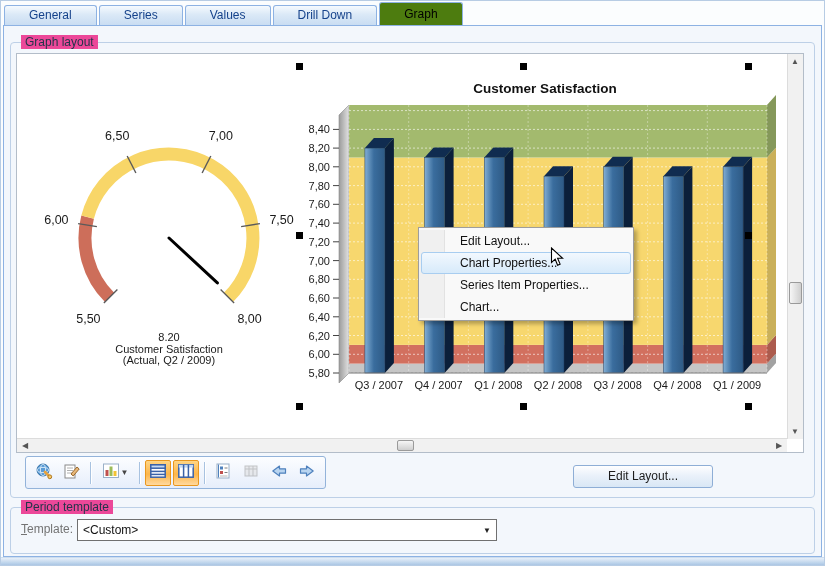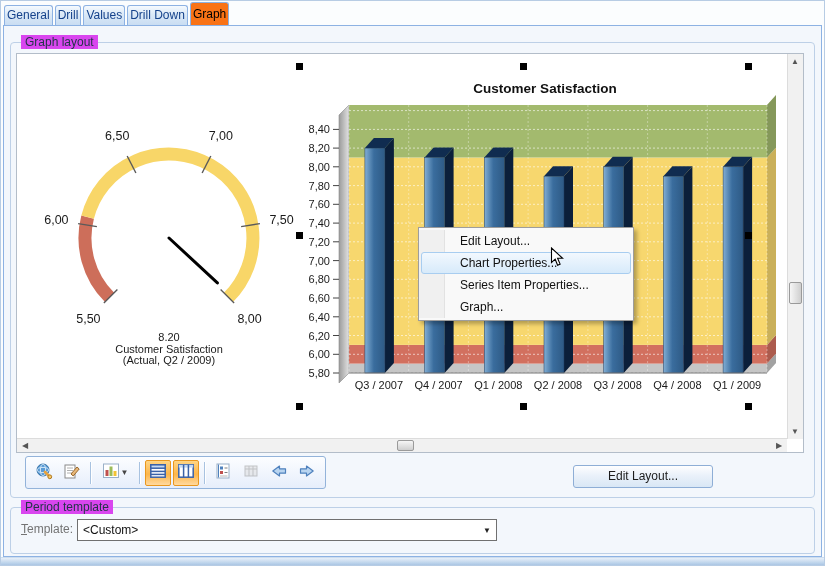--- a/index.html
+++ b/index.html
@@ -2,36 +2,36 @@
 <html><head>
 <meta charset="utf-8">
 <style>
   * { box-sizing: border-box; }
   html,body { margin:0; padding:0; background:#fff; font-family:"Liberation Sans",sans-serif; }
   .dialog { position:relative; width:825px; height:566px; background:#fbfdfe; overflow:hidden;
             border:1px solid #b7cce4; }
 
   
   .tabs { position:absolute; left:3px; top:2px; display:flex; align-items:flex-end; height:22px; z-index:5; }
-  .tab { height:20px; line-height:19px; padding:0 2px; margin-right:2px; font-size:12px; color:#15428b;
+  .tab { height:20px; line-height:19px; padding:0 24px; margin-right:2px; font-size:12px; color:#15428b;
          background:linear-gradient(#f5fafe,#dbe9f7 45%,#c9ddf2); border:1px solid #8db2e3;
          border-bottom:none; border-radius:3px 3px 0 0; cursor:default; white-space:nowrap; }
-  .tab.active { height:23px; line-height:22px; background:#f97316; color:#000; z-index:6; }
+  .tab.active { height:23px; line-height:22px; background:#4d7c0f; color:#000; z-index:6; }
 
   
   .page { position:absolute; left:2px; top:24px; width:819px; height:532px; background:#f3f7fc;
           border:1px solid #8db2e3; z-index:1; }
   .bottom-strip { position:absolute; left:0; top:556px; width:825px; height:10px;
           background:linear-gradient(#e8f0f9,#b9d1ea 60%,#9bb9dc); border-top:1px solid #cdddef; z-index:2;}
 
   
   .groupbox { position:absolute; border:1px solid #bdd0e7; border-radius:4px; }
   .gb1 { left:6px; top:16px; width:805px; height:456px; }
   .gb2 { left:6px; top:481px; width:805px; height:47px; }
-  .gb-label { position:absolute; top:-8px; left:10px; background:#d946ef; padding:0 4px;
+  .gb-label { position:absolute; top:-8px; left:10px; background:#ec4899; padding:0 4px;
               font-size:12px; color:#24344a; white-space:nowrap; }
 
   
   .canvas-frame { position:absolute; left:5px; top:10px; width:788px; height:400px; background:#fff;
                   border:1px solid #b3bdc9; }
   .canvas { position:absolute; left:0; top:0; width:770px; height:385px; }
   svg { font-family:"Liberation Sans",sans-serif; }
   #gauge-svg { position:absolute; left:22px; top:34px; }
   #bar-svg   { position:absolute; left:280px; top:17px; }
 
@@ -86,21 +86,21 @@
 
   .cursor { position:absolute; left:549px; top:246px; z-index:30; }
 </style>
 </head>
 <body>
 
 <div class="dialog">
 
   <div class="tabs">
     <div class="tab">General</div>
-    <div class="tab">Drill</div>
+    <div class="tab">Series</div>
     <div class="tab">Values</div>
     <div class="tab">Drill Down</div>
     <div class="tab active">Graph</div>
   </div>
 
   <div class="page">
 
     <div class="groupbox gb1">
       <div class="gb-label">Graph layout</div>
 
@@ -363,21 +363,21 @@
         <span class="combo-arrow">▼</span>
       </div>
     </div>
   </div>
 
   <div class="menu">
     <div class="menu-gutter"></div>
     <div class="mitem">Edit Layout...</div>
     <div class="mitem hl">Chart Properties...</div>
     <div class="mitem">Series Item Properties...</div>
-    <div class="mitem">Graph...</div>
+    <div class="mitem">Chart...</div>
   </div>
 
   <div class="cursor">
     <svg width="15" height="21" viewBox="0 0 15 21">
       <path d="M1.5 1 L1.5 15.5 L5.2 12.2 L7.6 18.2 L10.1 17.1 L7.6 11.3 L12.6 11.3 Z" fill="#fff" stroke="#000" stroke-width="1.1"></path>
     </svg>
   </div>
 
   <div class="bottom-strip"></div>
 </div>

